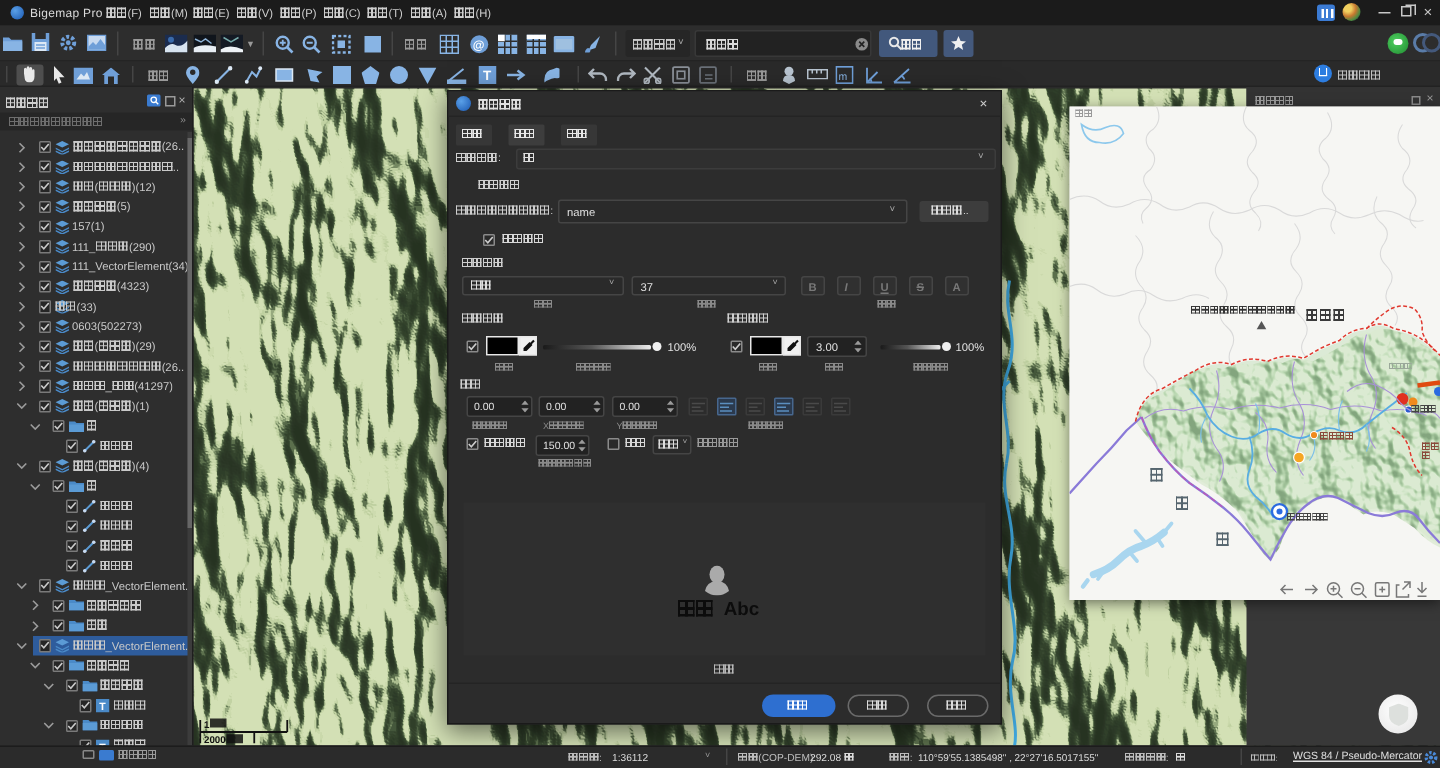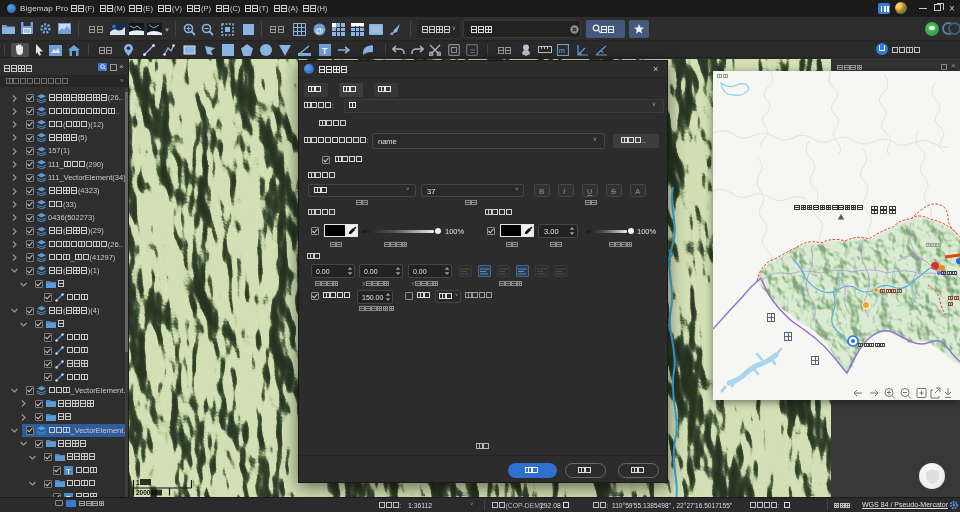--- a/index.html
+++ b/index.html
@@ -640,36 +640,36 @@
     <svg class="a" style="left:27.2px;top:143.2px" width="6" height="6">
       <path d="M0.5,3 L2.2,4.8 L5.5,1" stroke="#c8c8c8" stroke-width="1.1" fill="none"></path>
     </svg>
     <span class="a" style="left:37px;top:141.9px;width:10px;height:9px">
       <svg width="9" height="9" viewBox="0 0 9 9">
         <path d="M4.5,0 L9,2.2 L4.5,4.4 L0,2.2Z" fill="#5b9bd5"></path>
         <path d="M0,4.4 L4.5,6.6 L9,4.4 L9,5.4 L4.5,7.6 L0,5.4Z" fill="#4a8ac8"></path>
         <path d="M0,6.8 L4.5,9 L9,6.8" fill="none" stroke="#4a8ac8" stroke-width="1"></path>
       </svg>
     </span>
-    <span class="a" style="left:48px;top:141.6px;font-size:7.5px;color:#c9c9c9;white-space:nowrap;max-width:78px;overflow:hidden"><b class="g"></b><b class="g"></b>(33)</span>
+    <span class="a" style="left:36px;top:141.6px;font-size:7.5px;color:#c9c9c9;white-space:nowrap;max-width:78px;overflow:hidden"><b class="g"></b><b class="g"></b>(33)</span>
     <svg class="a" style="left:12px;top:156.2px" width="5" height="7">
       <path d="M1,0.5 L4,3.5 L1,6.5" stroke="#9a9a9a" stroke-width="1.1" fill="none"></path>
     </svg>
     <span class="a" style="left:26px;top:155.5px;width:8.4px;height:8.4px;border:1px solid #7a7a7a;border-radius:1px;background:#262626"></span>
     <svg class="a" style="left:27.2px;top:156.5px" width="6" height="6">
       <path d="M0.5,3 L2.2,4.8 L5.5,1" stroke="#c8c8c8" stroke-width="1.1" fill="none"></path>
     </svg>
     <span class="a" style="left:37px;top:155.2px;width:10px;height:9px">
       <svg width="9" height="9" viewBox="0 0 9 9">
         <path d="M4.5,0 L9,2.2 L4.5,4.4 L0,2.2Z" fill="#5b9bd5"></path>
         <path d="M0,4.4 L4.5,6.6 L9,4.4 L9,5.4 L4.5,7.6 L0,5.4Z" fill="#4a8ac8"></path>
         <path d="M0,6.8 L4.5,9 L9,6.8" fill="none" stroke="#4a8ac8" stroke-width="1"></path>
       </svg>
     </span>
-    <span class="a" style="left:48px;top:154.9px;font-size:7.5px;color:#c9c9c9;white-space:nowrap;max-width:78px;overflow:hidden">0436(502273)</span>
+    <span class="a" style="left:48px;top:154.9px;font-size:7.5px;color:#c9c9c9;white-space:nowrap;max-width:78px;overflow:hidden">0603(502273)</span>
     <svg class="a" style="left:12px;top:169.5px" width="5" height="7">
       <path d="M1,0.5 L4,3.5 L1,6.5" stroke="#9a9a9a" stroke-width="1.1" fill="none"></path>
     </svg>
     <span class="a" style="left:26px;top:168.8px;width:8.4px;height:8.4px;border:1px solid #7a7a7a;border-radius:1px;background:#262626"></span>
     <svg class="a" style="left:27.2px;top:169.8px" width="6" height="6">
       <path d="M0.5,3 L2.2,4.8 L5.5,1" stroke="#c8c8c8" stroke-width="1.1" fill="none"></path>
     </svg>
     <span class="a" style="left:37px;top:168.5px;width:10px;height:9px">
       <svg width="9" height="9" viewBox="0 0 9 9">
         <path d="M4.5,0 L9,2.2 L4.5,4.4 L0,2.2Z" fill="#5b9bd5"></path>
@@ -1095,20 +1095,27 @@
       <path d="M3,0 L5.4,2.8 H0.6Z" fill="#9a9a9a"></path>
       <path d="M3,8 L0.6,5.2 H5.4Z" fill="#9a9a9a"></path>
     </svg>
     <span class="a" style="left:60px;top:245px;font-size:6px;color:#8a8a8a"><b class="g"></b><b class="g"></b><b class="g"></b><b class="g"></b><b class="g"></b><b class="g"></b></span>
     <span class="a" style="left:106px;top:231px;width:8px;height:8px;border:1px solid #8a8a8a;border-radius:1px;background:#2a2a2a"></span>
     <span class="a" style="left:118px;top:231px;font-size:7px;color:#d8d8d8"><b class="g"></b><b class="g"></b></span>
     <span class="a" style="left:136px;top:229px;width:26px;height:13px;background:#2a2a2a;border:1px solid #454545;border-radius:2px"></span>
     <span class="a" style="left:140px;top:232px;font-size:7px;color:#ddd"><b class="g"></b><b class="g"></b></span>
     <span class="a" style="left:156px;top:231px;font-size:5.5px;color:#aaa">˅</span>
     <span class="a" style="left:166px;top:231px;font-size:7px;color:#9a9a9a"><b class="g"></b><b class="g"></b><b class="g"></b><b class="g"></b></span>
+    <div class="a" style="left:10px;top:274px;width:348px;height:102px;background:#2f2f2f">
+      <svg class="a" style="left:160px;top:42px" width="18" height="20">
+        <ellipse cx="9" cy="6" rx="5" ry="6" fill="#aaa"></ellipse>
+        <path d="M9,10 Q16,11 17,17 Q13,20 9,20 Q5,20 1,17 Q2,11 9,10Z" fill="#aaa"></path>
+      </svg>
+      <span class="a" style="left:142px;top:64px;font-size:12.5px;color:#0c0c0c;font-weight:bold"><b class="g"></b><b class="g"></b>&nbsp; Abc</span>
+    </div>
     <span class="a" style="left:177px;top:382px;font-size:7px;color:#b8b8b8"><b class="g"></b><b class="g"></b></span>
     <div class="a" style="left:0;top:394px;width:368px;height:1px;background:#242424"></div>
     <span class="a" style="left:209px;top:402px;width:49px;height:15px;background:#2e6fd0;border-radius:7.5px"></span>
     <span class="a" style="left:226px;top:406px;font-size:7px;color:#fff"><b class="g"></b><b class="g"></b></span>
     <span class="a" style="left:266px;top:402px;width:41px;height:15px;background:#2c2c2c;border:1px solid #6a6a6a;border-radius:7.5px"></span>
     <span class="a" style="left:279px;top:406px;font-size:7px;color:#ddd"><b class="g"></b><b class="g"></b></span>
     <span class="a" style="left:319px;top:402px;width:41px;height:15px;background:#2c2c2c;border:1px solid #6a6a6a;border-radius:7.5px"></span>
     <span class="a" style="left:332px;top:406px;font-size:7px;color:#ddd"><b class="g"></b><b class="g"></b></span>
   </div>
 <div class="a" style="left:0;top:497px;width:960px;height:15px;background:#2b2b2b;border-top:1px solid #1c1c1c"></div>

